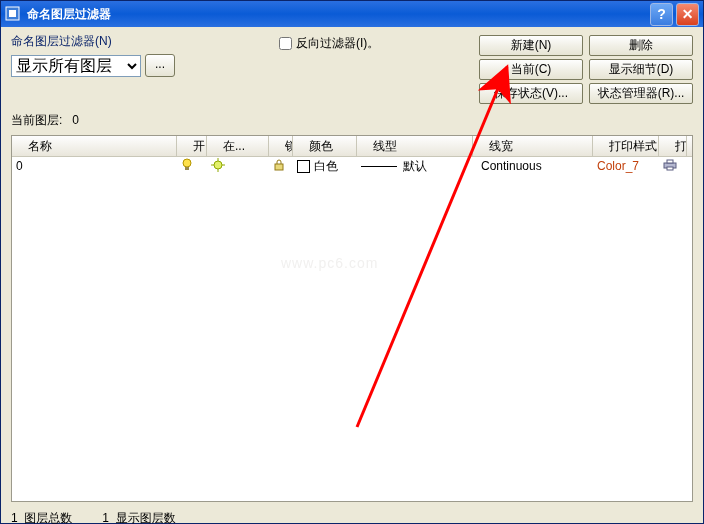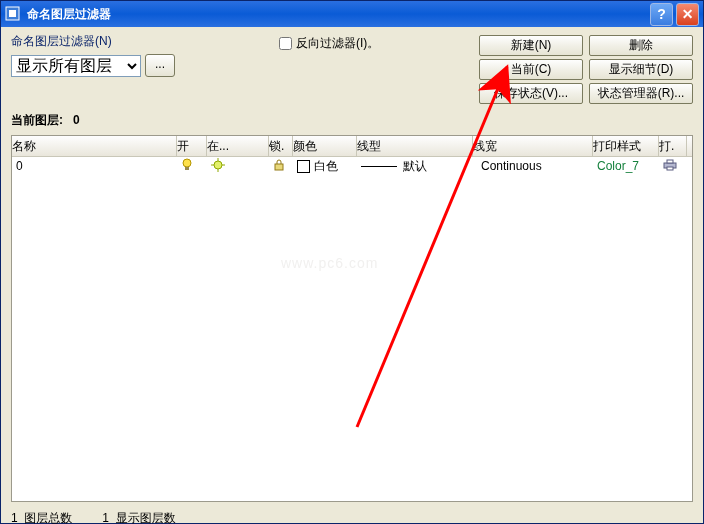--- a/index.html
+++ b/index.html
@@ -20,37 +20,37 @@
   .left-col{flex:0 0 238px;}
   .mid-col{flex:0 0 200px;margin-left:30px;}
   .right-col{flex:1;display:flex;flex-direction:column;align-items:flex-end;gap:3px;padding-top:2px;}
   .btnrow{display:flex;gap:6px;}
   .xpbtn{width:104px;height:21px;box-sizing:border-box;border:1px solid #7A7A5E;border-radius:2px;background:linear-gradient(to bottom,#fefefe 0%,#F1F0E7 50%,#E6E4D4 100%);text-align:center;line-height:19px;cursor:default;white-space:nowrap;overflow:hidden;}
   .select-wrap{display:flex;align-items:center;gap:4px;margin-top:4px;}
   select.xp{height:22px;width:130px;border:1px solid #7F9DB9;background:#fff;font-family:inherit;font-size:16px;}
   .moreBtn{width:28px;height:21px;border:1px solid #7A7A5E;border-radius:3px;background:linear-gradient(to bottom,#fefefe,#E6E4D4);text-align:center;line-height:19px;}
   .chk{display:flex;align-items:center;gap:4px;height:20px;}
   .chk input{margin:0;}
-  .curLayer{margin-top:8px;font-weight:bold;}
+  .curLayer{margin-top:8px;}
   
   .table-area{margin-top:6px;border:1px solid #9C9A8C;background:#fff;height:365px;display:flex;flex-direction:column;}
   .thead{display:flex;background:linear-gradient(to bottom,#FEFEFE,#E9E6DB);border-bottom:1px solid #C9C7B8;height:20px;align-items:center;}
-  .th{border-right:1px solid #C9C7B8;height:100%;display:flex;align-items:center;padding-left:0;box-sizing:border-box;overflow:hidden;white-space:nowrap;}
+  .th{border-right:1px solid #C9C7B8;height:100%;display:flex;align-items:center;padding-left:16px;box-sizing:border-box;overflow:hidden;white-space:nowrap;}
   .tbody{flex:1;overflow:auto;background:#fff;}
   .trow{display:flex;height:18px;align-items:center;}
   .td{padding-left:4px;box-sizing:border-box;overflow:hidden;white-space:nowrap;display:flex;align-items:center;}
   
   .c-name{width:165px;}.c-on{width:30px;}.c-freeze{width:62px;}.c-lock{width:24px;}
   .c-color{width:64px;}.c-ltype{width:116px;}.c-lweight{width:120px;}
   .c-pstyle{width:66px;}.c-plot{width:28px;}
   
   .bulb,.sun,.lock,.printer{display:inline-block;}
   .swatch{width:11px;height:11px;border:1px solid #000;background:#fff;margin-right:4px;}
   .lw-sample{width:36px;height:0;border-top:1px solid #000;margin-right:6px;}
-  .gray{color:#15803d;}
+  .gray{color:#c2410c;}
   .footer{padding:4px 10px 0 10px;display:flex;gap:30px;}
   
   .arrow{position:absolute;left:0;top:0;pointer-events:none;}
   
   .wmark{position:absolute;left:280px;top:254px;color:#F1F0EF;font-size:14px;letter-spacing:1px;}
   .brand{position:absolute;right:12px;bottom:26px;color:#fff;opacity:.9;font-size:11px;text-align:right;line-height:14px;}
   .brand .logo{display:inline-block;border:2px solid #fff;border-radius:4px;padding:2px 4px;margin-right:4px;}
 </style>
 </head>
 <body>

